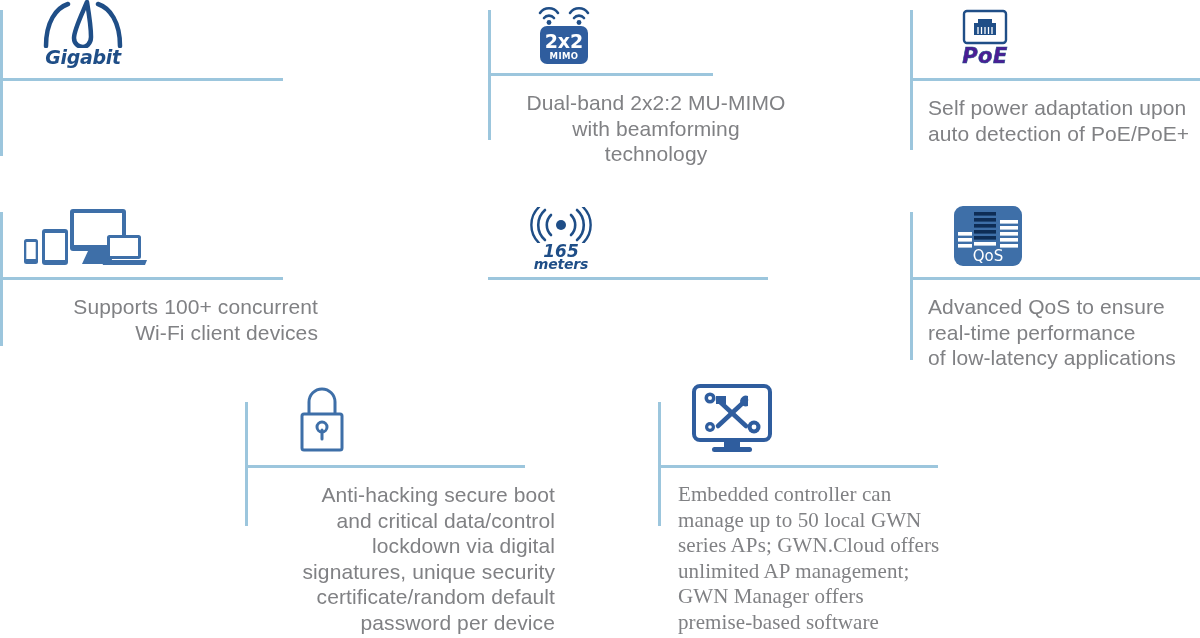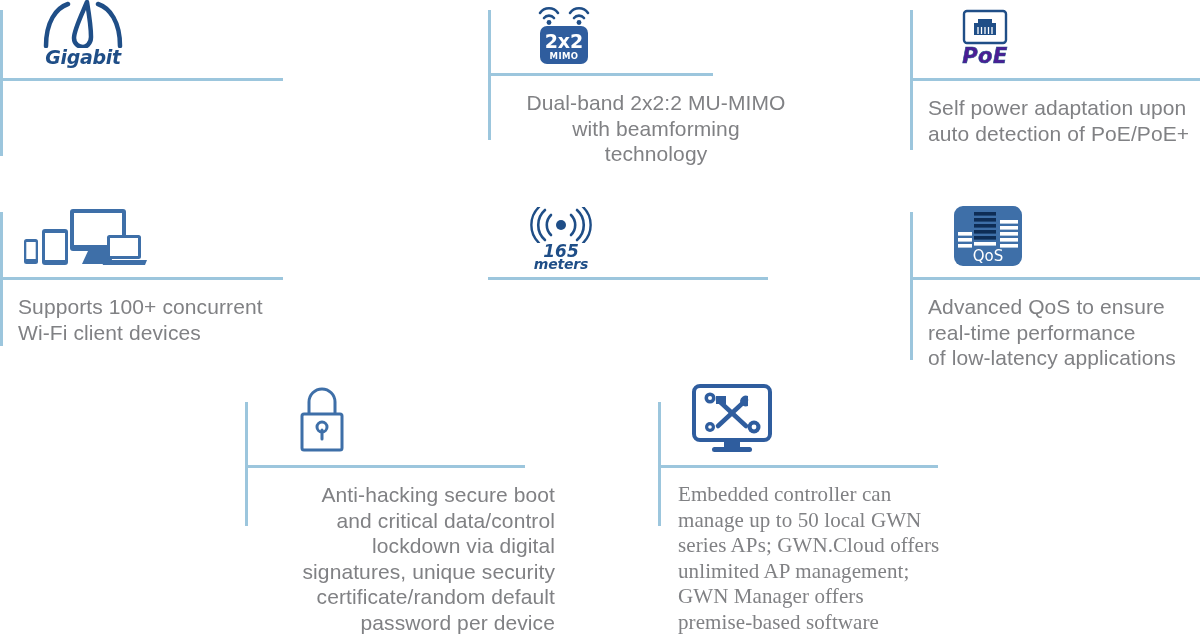--- a/index.html
+++ b/index.html
@@ -189,21 +189,21 @@
         <rect x="48" y="2" width="56" height="42" rx="3" fill="#3E6FA8"></rect>
         <rect x="52" y="6" width="48" height="32" fill="#FFFFFF"></rect>
         <path d="M66 44 L86 44 L92 57 L60 57 Z" fill="#3E6FA8"></path>
 
         <rect x="85" y="28" width="34" height="24" rx="2.5" fill="#3E6FA8"></rect>
         <rect x="88" y="31" width="28" height="18" fill="#FFFFFF"></rect>
         <path d="M79 53 L125 53 L123 58 L81 58 Z" fill="#3E6FA8"></path>
       </svg>
     </div>
 
-    <div class="desc" style="left:18px; top:82px; width:300px;">Supports 100+ concurrent
+    <div class="desc" style="left:18px; top:82px; width:300px;text-align:right;">Supports 100+ concurrent
 Wi-Fi client devices</div>
   </div>
 
   <div class="panel" style="left:488px; top:212px; width:300px; height:150px;">
     <div class="vline" style="height:1px; opacity:0;"></div>
     <div class="hline" style="top:65px; width:280px;"></div>
 
     <div class="icon-wrap" style="left:42px; top:-8px; width:90px; height:66px;">
       <div class="stack">
         <svg width="62" height="36" viewBox="0 0 62 36">

